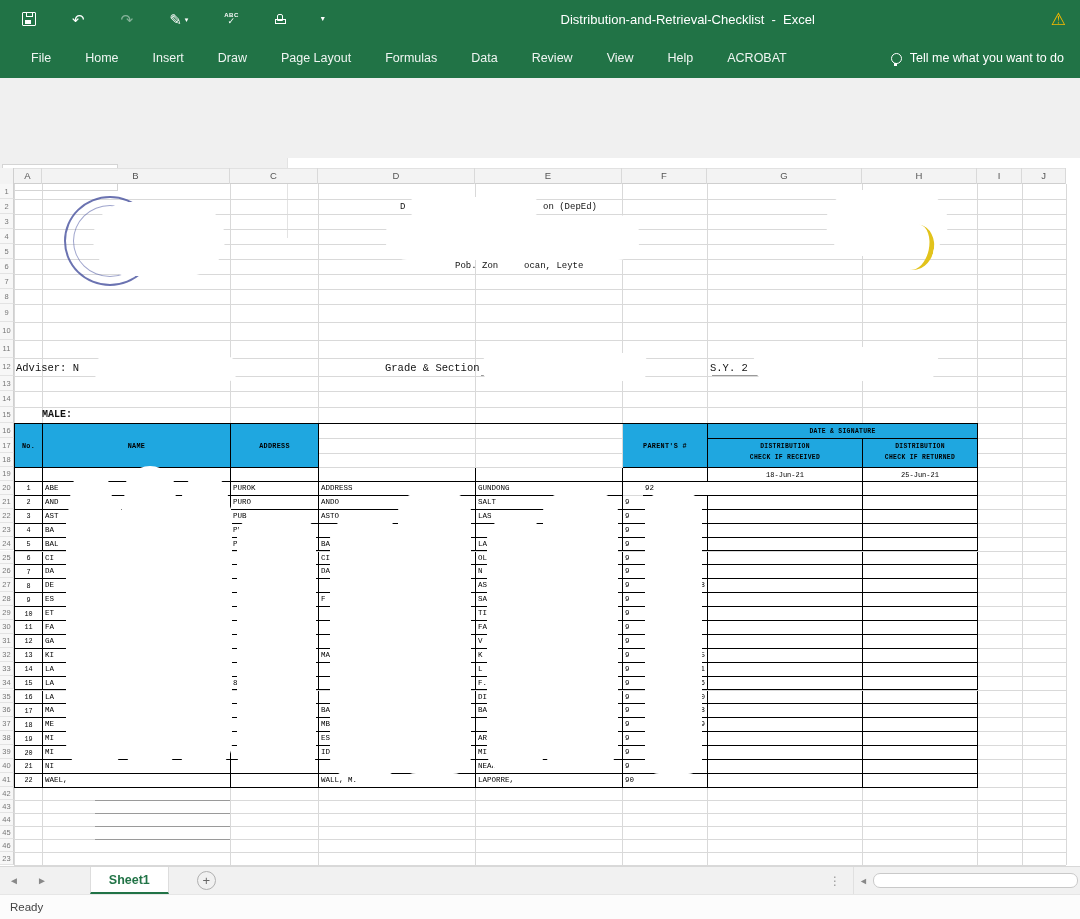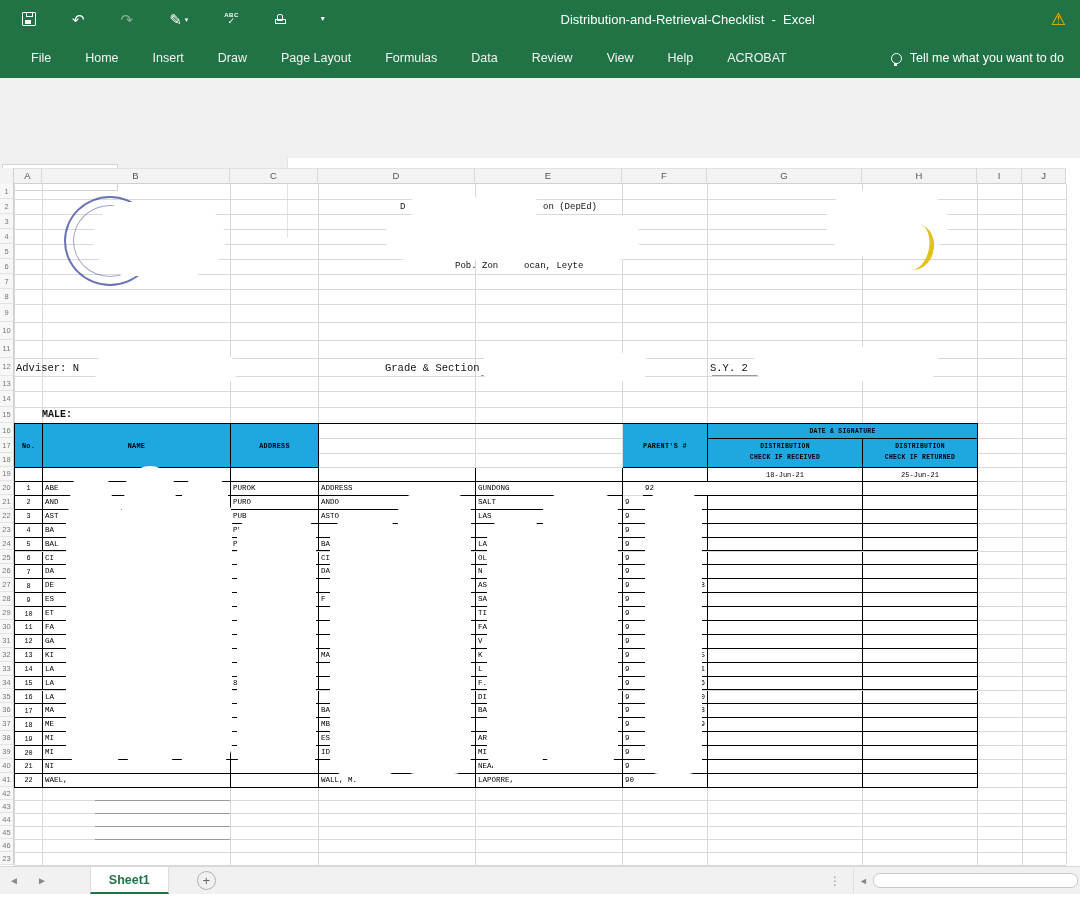--- a/index.html
+++ b/index.html
@@ -521,14 +521,17 @@
       <span>Sheet1</span>
     </div>
     <div class="addsheet">+</div>
     <span class="tbdots">⋮</span>
     <div class="hscroll">
       <span class="hs-arrow">◄</span>
       <div class="hs-thumb"></div>
     </div>
   </div>
 
+  <div class="statusbar">
+    <span>Ready</span>
+  </div>
 
 </div>
 
 </body></html>

